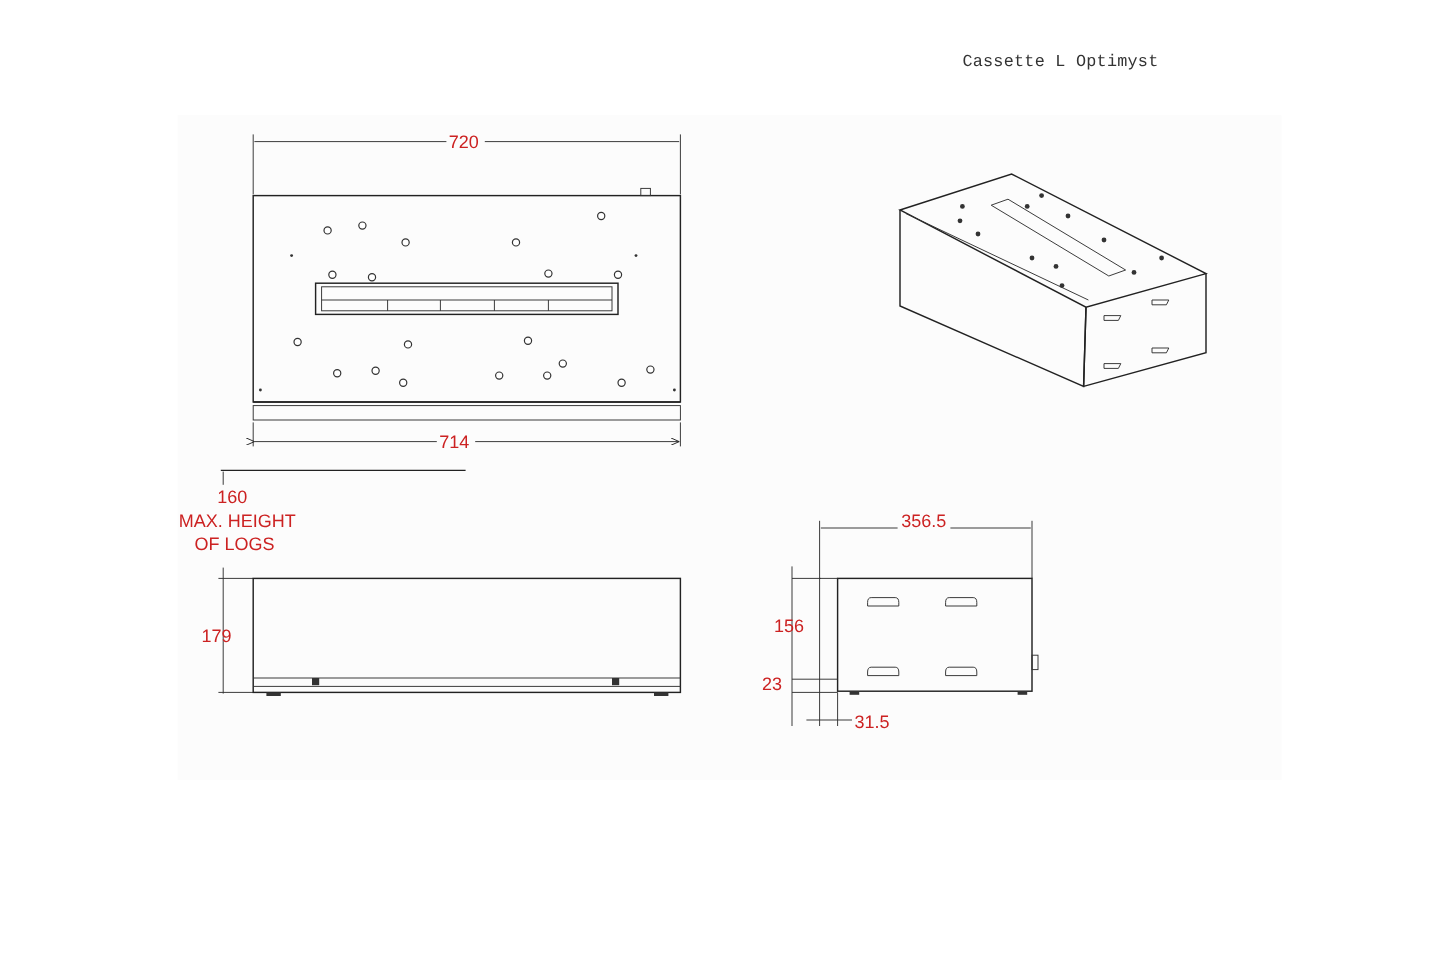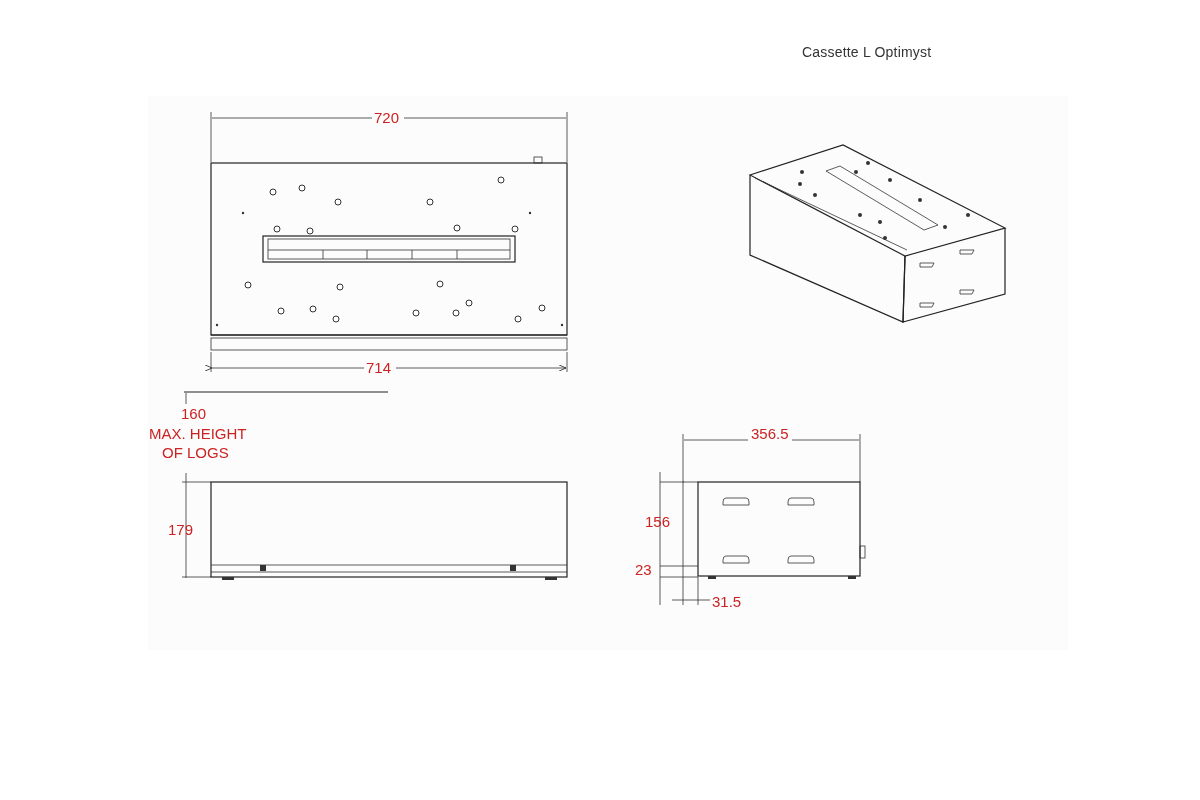--- a/index.html
+++ b/index.html
@@ -1,17 +1,17 @@
 <!DOCTYPE html>
 <html><head>
 <meta charset="utf-8">
 <style>
   html,body{margin:0;padding:0;background:#ffffff;}
   body{width:1200px;height:800px;position:relative;overflow:hidden;font-family:"Liberation Sans",sans-serif;}
-  .title{position:absolute;left:802px;top:44px;font-family:Liberation Sans, sans-serif;font-size:14px;color:#333;letter-spacing:0.2px;}
+  .title{position:absolute;left:802px;top:44px;font-family:Liberation Mono, monospace;font-size:14px;color:#333;letter-spacing:0.2px;}
   .sheet{position:absolute;left:148px;top:96px;width:920px;height:554px;background:#fcfcfc;}
   svg{position:absolute;left:0;top:0;}
   .dim{fill:#cc2222;font-family:"Liberation Sans",sans-serif;font-size:15px;}
   .ln{stroke:#222;fill:none;stroke-width:1.2;}
   .thin{stroke:#333;fill:none;stroke-width:0.8;}
   .hole{stroke:#333;fill:#fff;stroke-width:1;}
 </style>
 </head>
 <body>
 

